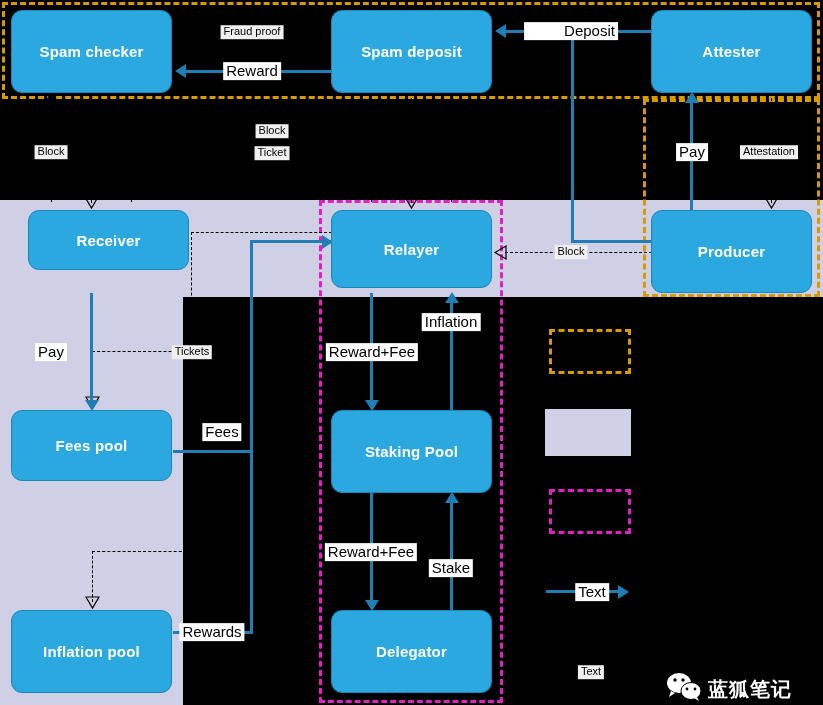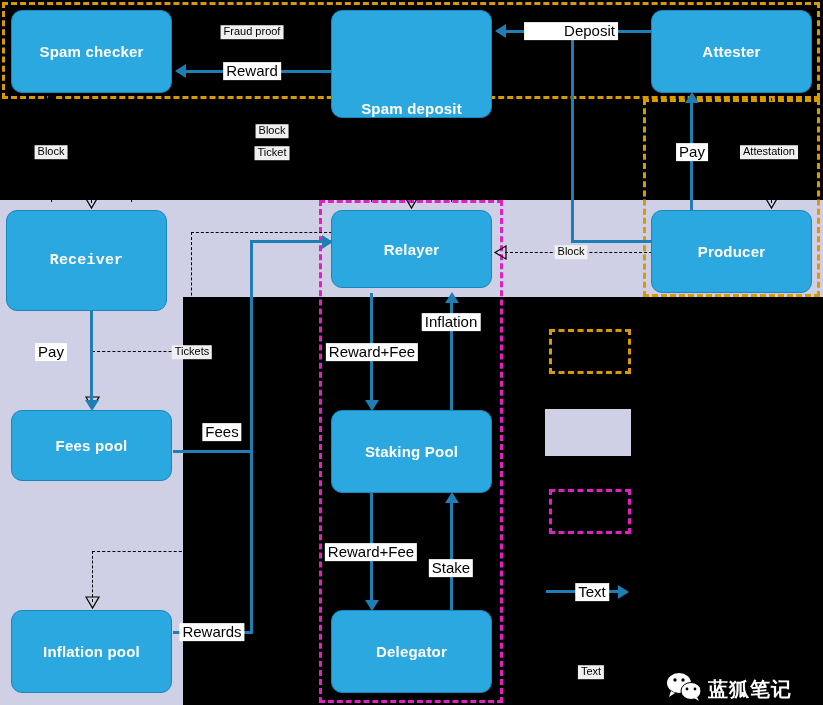--- a/index.html
+++ b/index.html
@@ -144,29 +144,29 @@
   <div class="group orange" style="left:2px; top:2px; width:818px; height:97px;"></div>
 
   <div class="group orange" style="left:643px; top:99px; width:177px; height:198px;"></div>
 
   <div class="group magenta" style="left:319px; top:200px; width:184px; height:503px;"></div>
 
   <div class="node" style="left:11px; top:10px; width:161px; height:83px;">
     <span>Spam checker</span>
   </div>
 
-  <div class="node" style="left:331px; top:10px; width:161px; height:108px;align-items:flex-end;">
+  <div class="node" style="left:331px; top:10px; width:161px; height:83px;">
     <span>Spam deposit</span>
   </div>
 
   <div class="node" style="left:651px; top:10px; width:161px; height:83px;">
     <span>Attester</span>
   </div>
 
-  <div class="node" style="left:6px; top:210px; width:161px; height:101px;font-family:Liberation Mono, monospace;">
+  <div class="node" style="left:28px; top:210px; width:161px; height:60px;">
     <span>Receiver</span>
   </div>
 
   <div class="node" style="left:331px; top:210px; width:161px; height:78px;">
     <span>Relayer</span>
   </div>
 
   <div class="node" style="left:651px; top:210px; width:161px; height:83px;">
     <span>Producer</span>
   </div>

